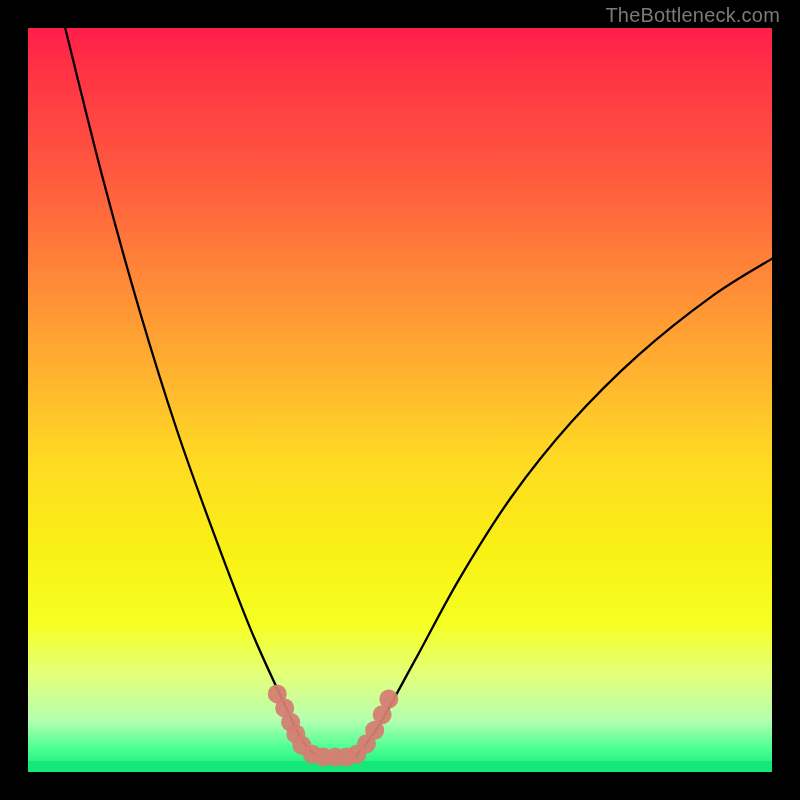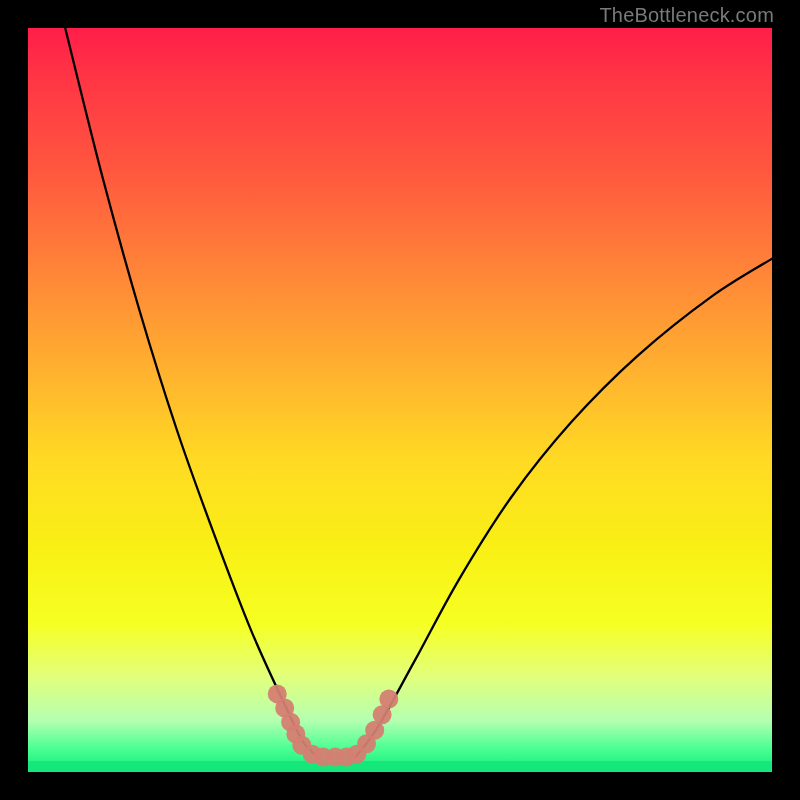--- a/index.html
+++ b/index.html
@@ -47,21 +47,21 @@
     position: absolute;
     left: 0;
     right: 0;
     bottom: 0;
     height: 11px;
     background: #14e87a;
   }
   .watermark {
     position: absolute;
     top: 4px;
-    right: 26px;
+    right: 20px;
     color: #7a7a7a;
     font-size: 20px;
     letter-spacing: 0.2px;
     font-weight: 500;
     user-select: none;
   }
   svg.curves {
     position: absolute;
     inset: 0;
   }

